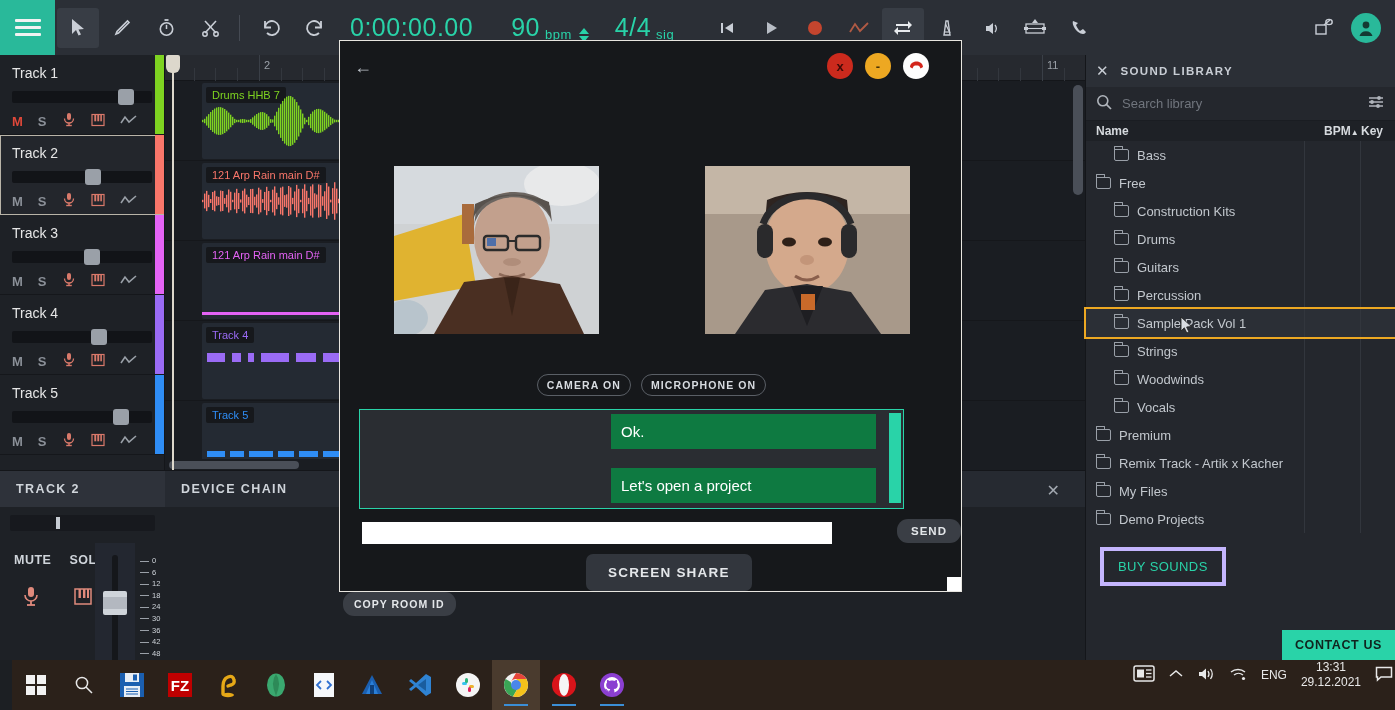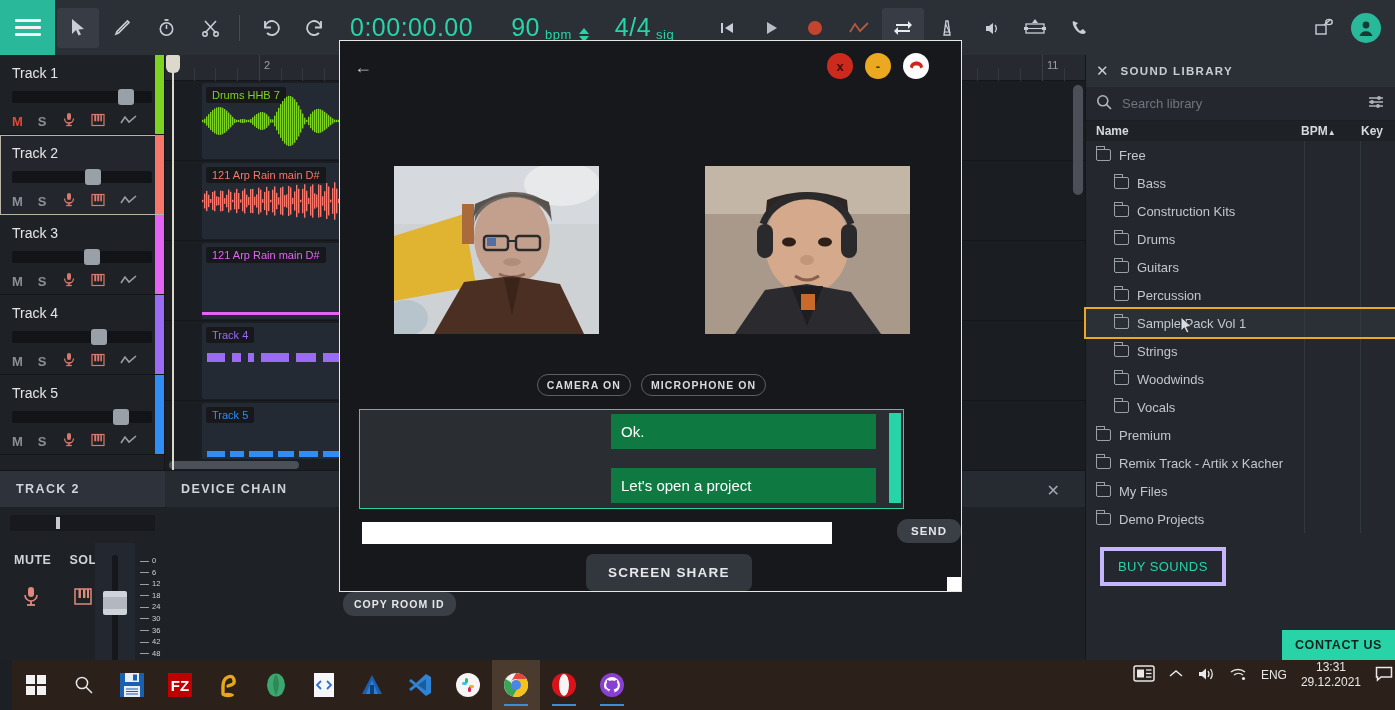--- a/index.html
+++ b/index.html
@@ -84,21 +84,21 @@
   #lib-header { height: 32px; display:flex; align-items:center; gap:12px; padding: 0 10px; background:#2b2f36;}
   #lib-header .ttl { font-size: 11.5px; letter-spacing: 1.3px; color:#c8cdd4; font-weight:bold;}
   #lib-search { height: 34px; display:flex; align-items:center; gap:10px; padding: 0 10px; background:#24272d; border-bottom:1px solid #1a1d22;}
   #lib-search input {
     flex:1; background:transparent; border:0; outline:0; color:#cfd4da; font-size:13px;
     font-family:"Liberation Sans", sans-serif;
   }
   #lib-search input::placeholder { color:#70757d; }
   #lib-cols { height: 20px; display:flex; align-items:center; background:#1e2126; padding-left: 10px; font-size:12px; color:#d6dade; font-weight:bold;}
   #lib-cols .c-name { flex:1; }
-  #lib-cols .c-bpm { width: 60px; }
+  #lib-cols .c-bpm { width: 37px; }
   #lib-cols .c-key { width: 34px; }
   .lib-row { display:flex; align-items:center; height: 28px; font-size:13px; color:#c2c7cd; cursor:pointer; position:relative;}
   .lib-row .nm { flex:1; display:flex; align-items:center; gap:8px; }
   .lib-row.sel { outline:2px solid #eda822; background:#2b2f36; z-index:3;}
   .lib-row .col-div { position:absolute; top:0; height:28px; width:1px; background:#32363d; }
   .folder { width:15px; height:12px; border:1.4px solid #9aa0a8; border-radius:1px 2px 2px 2px; position:relative; flex:0 0 auto;}
   .folder:before { content:""; position:absolute; left:-1.4px; top:-4px; width:7px; height:3px; border:1.4px solid #9aa0a8; border-bottom:0; border-radius:1px 1px 0 0;}
   #buy-sounds {
     margin: 14px 0 0 14px; display:inline-block; padding: 8px 14px; border:4px solid #c4b5fd;
     color:#29d3a8; font-size:13px; letter-spacing:.4px; cursor:pointer;
@@ -839,31 +839,31 @@
     </div>
 
     <div id="lib-cols">
       <span class="c-name">Name</span>
       <span class="c-bpm"><span>BPM</span><span style="font-size:8px;">▲</span></span>
       <span class="c-key">Key</span>
     </div>
 
     <div id="lib-list">
         <div class="lib-row">
+          <div class="nm" style="padding-left:28px">
+            <span class="folder"></span>
+            <span>Bass</span>
+          </div>
+          <div class="col-div" style="right:90px"></div>
+          <div class="col-div" style="right:34px"></div>
+        </div>
+        <div class="lib-row">
           <div class="nm" style="padding-left:10px">
             <span class="folder"></span>
             <span>Free</span>
-          </div>
-          <div class="col-div" style="right:90px"></div>
-          <div class="col-div" style="right:34px"></div>
-        </div>
-        <div class="lib-row">
-          <div class="nm" style="padding-left:28px">
-            <span class="folder"></span>
-            <span>Bass</span>
           </div>
           <div class="col-div" style="right:90px"></div>
           <div class="col-div" style="right:34px"></div>
         </div>
         <div class="lib-row">
           <div class="nm" style="padding-left:28px">
             <span class="folder"></span>
             <span>Construction Kits</span>
           </div>
           <div class="col-div" style="right:90px"></div>

